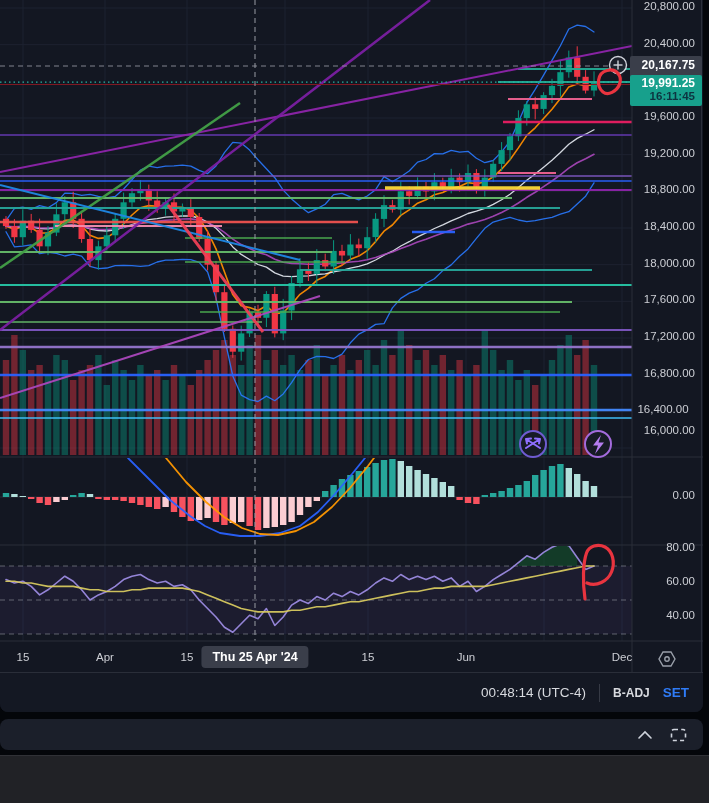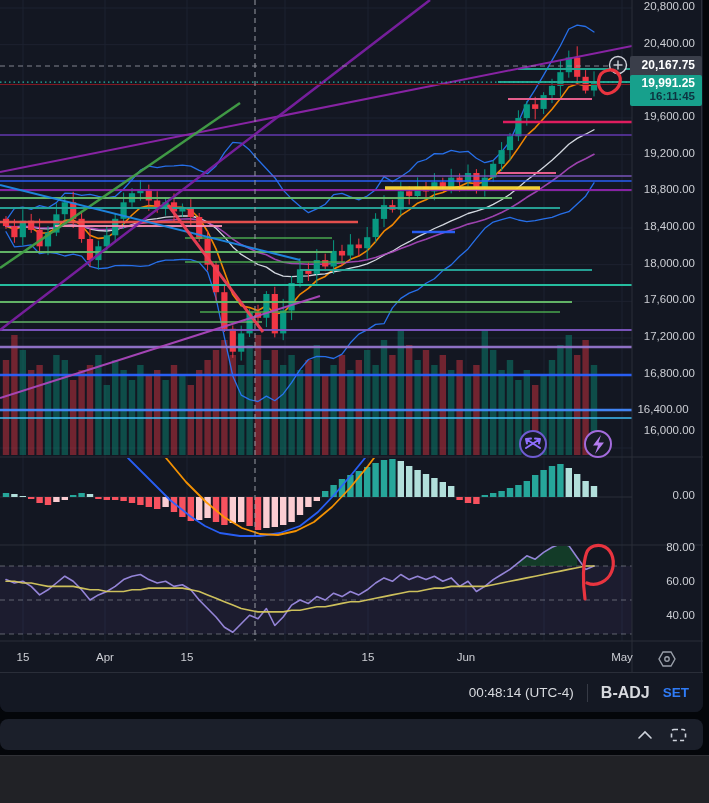--- a/index.html
+++ b/index.html
@@ -18,21 +18,21 @@
   #last-price-tag{top:75px;height:31px;background:#17a08c;color:#fff;padding-top:1px;}
   #last-price-tag .cd{color:#0d3340;font-size:11.5px;line-height:13px;}
   #last-price-tag .lp{line-height:14px;}
   #date-badge{position:absolute;left:255px;top:646px;transform:translateX(-50%);background:#3a3e4a;
     color:#fff;font-weight:bold;font-size:12.5px;padding:4px 11px;border-radius:4px;white-space:nowrap;}
   #bottom-toolbar{position:absolute;left:0;top:672px;width:703px;height:40px;background:#141823;
     border-top:1px solid #2a2e39;display:flex;align-items:center;justify-content:flex-end;
     padding-right:14px;box-sizing:border-box;gap:13px;}
   #bottom-toolbar .clock{color:#d8dadf;font-size:13.5px;}
   #bottom-toolbar .vdiv{width:1px;height:18px;background:#363a45;}
-  #bottom-toolbar .badj{color:#d8dadf;font-size:16px;font-weight:bold;}
+  #bottom-toolbar .badj{color:#d8dadf;font-size:12px;font-weight:bold;}
   #bottom-toolbar .set{color:#2f7bf6;font-size:13.5px;font-weight:bold;}
   
   #mini-panel{position:absolute;left:0;top:719px;width:703px;height:31px;background:#1b1f2a;
     border-radius:8px;display:flex;align-items:center;justify-content:flex-end;gap:16px;
     padding-right:16px;box-sizing:border-box;}
   
   #taskbar{position:absolute;left:0;top:755px;width:709px;height:48px;background:#212226;
     border-top:1px solid #303136;}
   .icon-svg{display:block;}
 </style>
@@ -442,20 +442,21 @@
           </g>
           <path d="M603,92 C596,86 597,73 607,70.5 C616.5,68 622.5,76 619.5,84.5 C616.5,91.5 608,96 603,92 Z" fill="none" stroke="#e8343f" stroke-width="3.2" stroke-linecap="round"></path>
           <path d="M585,599 C582.5,582 583,563 586.5,553 C589,546 598,543.5 605,547 C612.5,551 615.5,562 611.5,572 C607.5,581.5 596.5,587 587,583" fill="none" stroke="#e8343f" stroke-width="3.2" stroke-linecap="round"></path>
         </svg></div>
 
     <div class="tag" id="crosshair-price-tag">20,167.75</div>
     <div class="tag" id="last-price-tag">
       <div class="lp">19,991.25</div>
       <div class="cd">16:11:45</div>
     </div>
+    <div id="date-badge">Thu 25 Apr '24</div>
 
     <div id="bottom-toolbar">
       <span class="clock">00:48:14 (UTC-4)</span>
       <span class="vdiv"></span>
       <span class="badj">B-ADJ</span>
       <span class="set">SET</span>
     </div>
   <div class="ax-label" style="top: 0px;">20,800.00</div>
       <div class="ax-label" style="top: 36.6667px;">20,400.00</div>
       <div class="ax-label" style="top: 110px;">19,600.00</div>
@@ -470,21 +471,21 @@
       <div class="ax-label" style="top: 424px;">16,000.00</div>
       <div class="pane-label" style="top: 489px;">0.00</div>
       <div class="pane-label" style="top: 541px;">80.00</div>
       <div class="pane-label" style="top: 575px;">60.00</div>
       <div class="pane-label" style="top: 609px;">40.00</div>
       <div class="t-label" style="left: 23px;">15</div>
       <div class="t-label" style="left: 105px;">Apr</div>
       <div class="t-label" style="left: 187px;">15</div>
       <div class="t-label" style="left: 368px;">15</div>
       <div class="t-label" style="left: 466px;">Jun</div>
-      <div class="t-label" style="left: 622px;">May</div>
+      <div class="t-label" style="left: 622px;">Dec</div>
     </div>
 
   <div id="mini-panel">
     <span>
       <svg class="icon-svg" width="18" height="12" viewBox="0 0 18 12">
         <polyline points="3,9 9,3 15,9" fill="none" stroke="#cfd3dc" stroke-width="1.6" stroke-linecap="round"></polyline>
       </svg>
     </span>
     <span>
       <svg class="icon-svg" width="17" height="14" viewBox="0 0 17 14">

